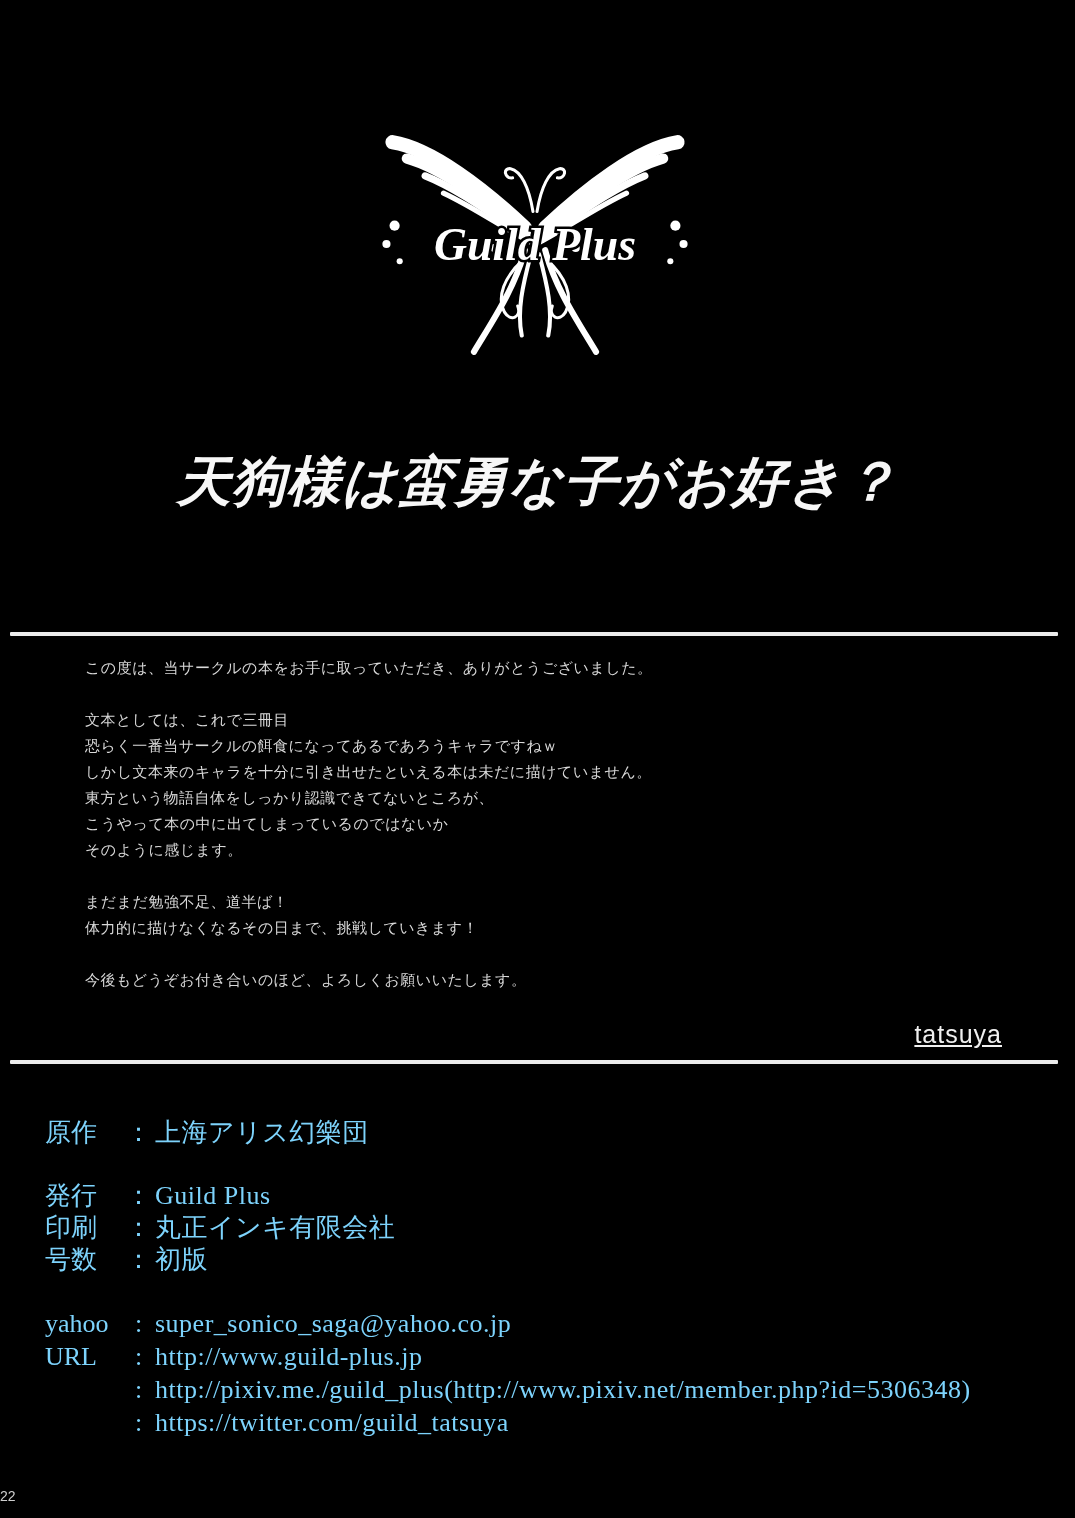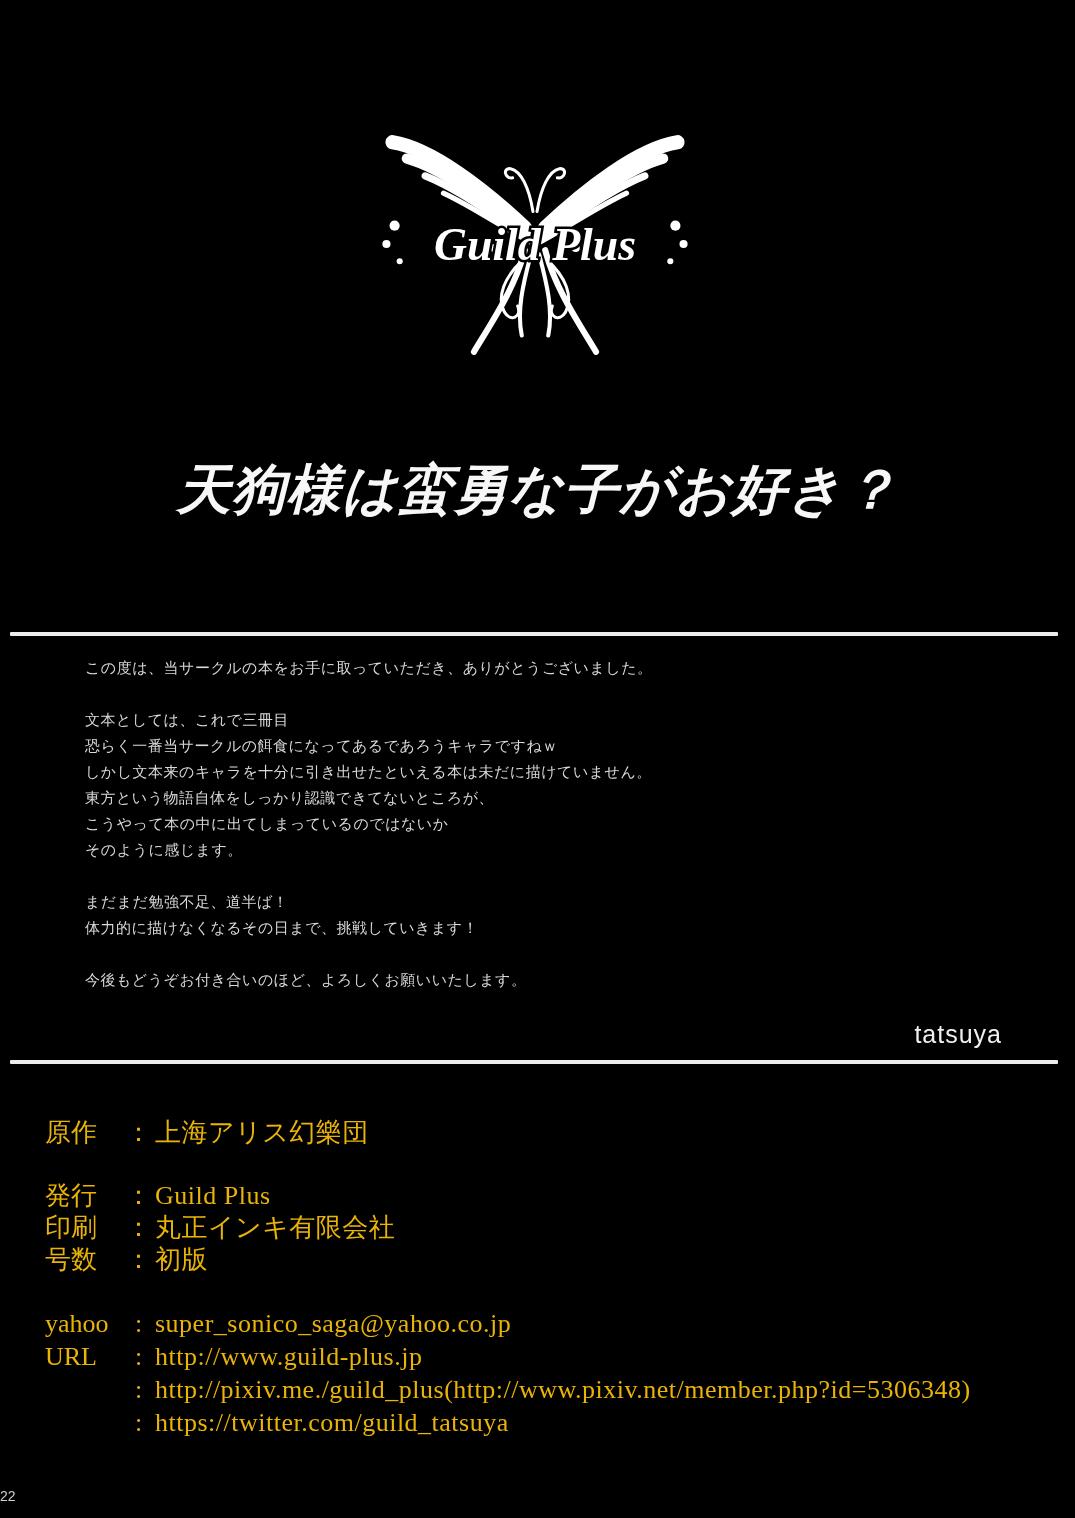--- a/index.html
+++ b/index.html
@@ -19,43 +19,42 @@
     position:absolute;left:0;top:450px;width:100%;
     text-align:center;
     font-family:"Liberation Serif","DejaVu Serif",serif;
     font-style:italic;
     font-weight:600;
     font-size:54px;
     line-height:64px;
     color:#f7f7f7;
     letter-spacing:1px;
     white-space:nowrap;
-    margin-top:8px;
   }
   .divider{
     position:absolute;left:10px;width:1048px;height:4px;
     background:#ececec;border-radius:1px;
   }
   .divider.top{top:632px;}
   .divider.bottom{top:1060px;}
   .afterword{
     position:absolute;left:85px;top:655px;width:930px;
     font-size:15px;line-height:26px;
     color:#d9d9d9;
     white-space:pre-line;
     letter-spacing:0.5px;
   }
   .signature{
     position:absolute;right:73px;top:1020px;
-    font-size:25px;color:#f0f0f0;letter-spacing:1px;
+    font-size:25px;color:#f0f0f0;letter-spacing:1px;text-decoration:underline;
   }
   .credits,.contact{
     position:absolute;left:45px;
     font-family:"Liberation Serif","DejaVu Serif",serif;
-    color:#eab308;
+    color:#7dd3fc;
     font-size:26px;
   }
   .credits{top:1117px;}
   .contact{top:1307px;}
   .crow{display:flex;line-height:32px;}
   .contact .crow{line-height:33px;}
   .clabel{width:77px;flex:0 0 77px;}
   .ccolon{width:33px;flex:0 0 33px;text-align:center;}
   .cvalue{white-space:nowrap;letter-spacing:0.5px;}
   .spacer{height:31px;}

